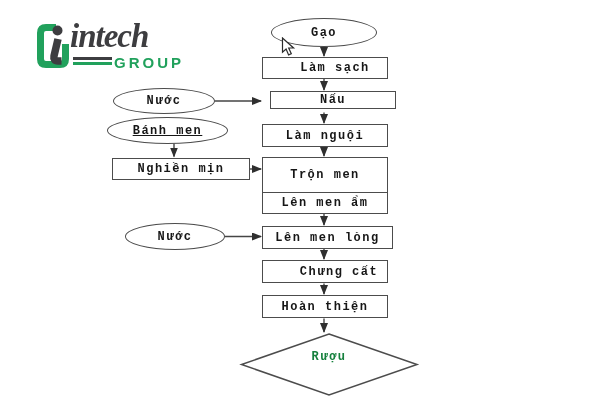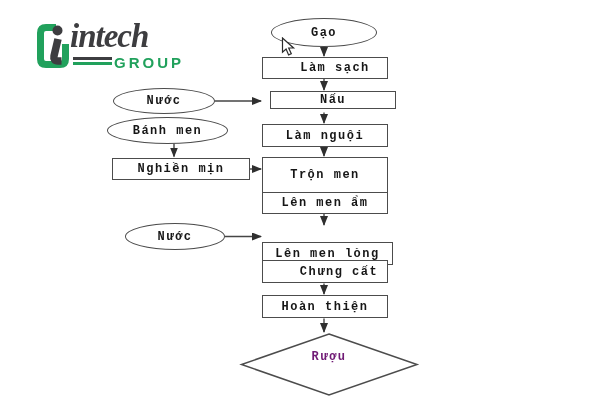--- a/index.html
+++ b/index.html
@@ -29,21 +29,21 @@
     position:absolute;box-sizing:border-box;background:#ffffff;
     border:1.5px solid #4c4c4c;color:#161616;
     display:flex;align-items:center;justify-content:center;
     font-weight:bold;font-size:12px;letter-spacing:1.5px;white-space:nowrap;
   }
   .ellipse{border-radius:50%;}
   .connectors{position:absolute;left:0;top:0;z-index:1;}
   .node,.diamond-label{z-index:2;}
   .diamond-label{
     position:absolute;left:279px;top:350px;width:100px;text-align:center;
-    font-weight:bold;font-size:12px;letter-spacing:1.5px;color:#701a75;line-height:14px;
+    font-weight:bold;font-size:12px;letter-spacing:1.5px;color:#15803d;line-height:14px;
   }
   .cursor{position:absolute;left:281px;top:37px;z-index:3;}
 </style>
 </head>
 <body>
 
 <div class="canvas">
 
   <div class="logo">
     <svg class="logo-icon" width="34" height="46" viewBox="0 0 34 46">
@@ -81,26 +81,26 @@
     </g>
   </svg>
 
   <div class="node ellipse" style="left:271px;top:18px;width:106px;height:29px;">Gạo</div>
 
   <div class="node" style="left:262px;top:57px;width:126px;height:22px;padding-left:20px;">Làm sạch</div>
   <div class="node" style="left:262px;top:91px;width:126px;height:18px;margin-left:8px;">Nấu</div>
   <div class="node" style="left:262px;top:124px;width:126px;height:23px;">Làm nguội</div>
   <div class="node" style="left:262px;top:157px;width:126px;height:36px;">Trộn men</div>
   <div class="node" style="left:262px;top:192px;width:126px;height:22px;">Lên men ẩm</div>
-  <div class="node" style="left:262px;top:226px;width:131px;height:23px;margin-top:16px;">Lên men lỏng</div>
+  <div class="node" style="left:262px;top:226px;width:131px;height:23px;">Lên men lỏng</div>
   <div class="node" style="left:262px;top:260px;width:126px;height:23px;padding-left:28px;">Chưng cất</div>
   <div class="node" style="left:262px;top:295px;width:126px;height:23px;">Hoàn thiện</div>
 
   <div class="node ellipse" style="left:113px;top:88px;width:102px;height:26px;">Nước</div>
-  <div class="node ellipse" style="left:107px;top:117px;width:121px;height:27px;">Bánh men</div>
+  <div class="node ellipse" style="left:107px;top:117px;width:121px;height:27px;text-decoration:underline;">Bánh men</div>
   <div class="node" style="left:112px;top:158px;width:138px;height:22px;">Nghiền mịn</div>
   <div class="node ellipse" style="left:125px;top:223px;width:100px;height:27px;">Nước</div>
 
   <div class="diamond-label">
     <div>Rượu</div>
   </div>
 
   <svg class="cursor" width="16" height="20" viewBox="0 0 16 20">
     <path d="M1.5,1 L1.5,15.2 L5.1,12 L7.6,17.9 L10.3,16.7 L7.7,11 L12.6,11 Z" fill="#ffffff" stroke="#2a2a2a" stroke-width="1.2"></path>
   </svg>

